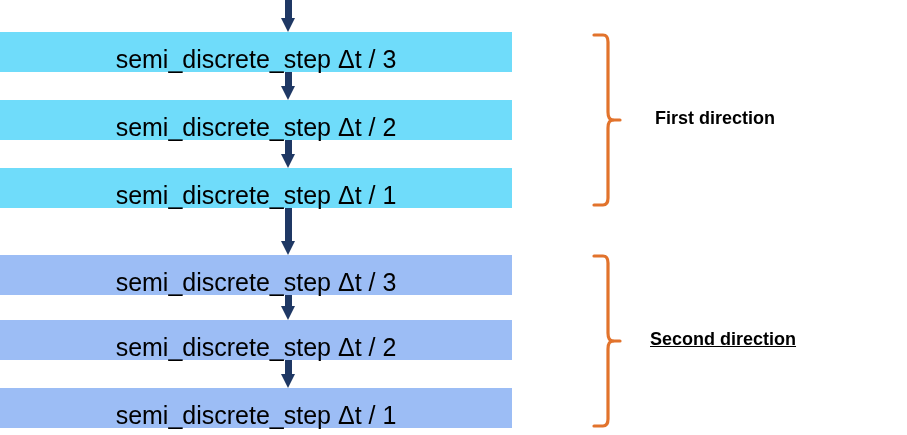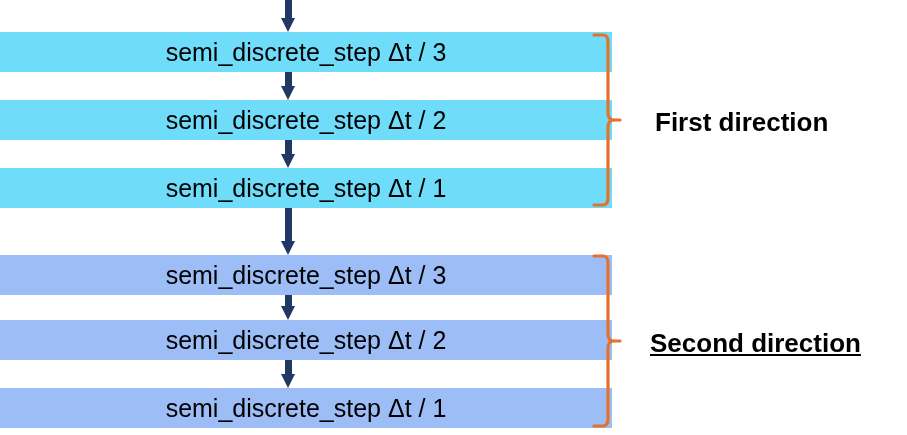--- a/index.html
+++ b/index.html
@@ -13,24 +13,24 @@
   #diagram-root {
     position: relative;
     width: 907px;
     height: 435px;
     background: #ffffff;
     overflow: hidden;
   }
   .step-bar {
     position: absolute;
     left: 0;
-    width: 612px;
+    width: 512px;
     height: 40px;
     display: flex;
-    align-items: center;
+    align-items: flex-end;
     justify-content: center;
     box-sizing: border-box;
   }
   .step-bar .step-label {
     font-family: "Liberation Sans", sans-serif;
     font-size: 25px;
     color: #000000;
     line-height: 1;
     white-space: nowrap;
     letter-spacing: 0px;
@@ -61,21 +61,21 @@
     left: 592px;
     width: 28px;
   }
   .brace svg {
     display: block;
     overflow: visible;
   }
   .direction-label {
     position: absolute;
     font-family: "Liberation Sans", sans-serif;
-    font-size: 26px;
+    font-size: 18px;
     font-weight: bold;
     color: #000000;
     white-space: nowrap;
     line-height: 1;
   }
 </style>
 </head>
 <body>
 
 <div id="diagram-root">

